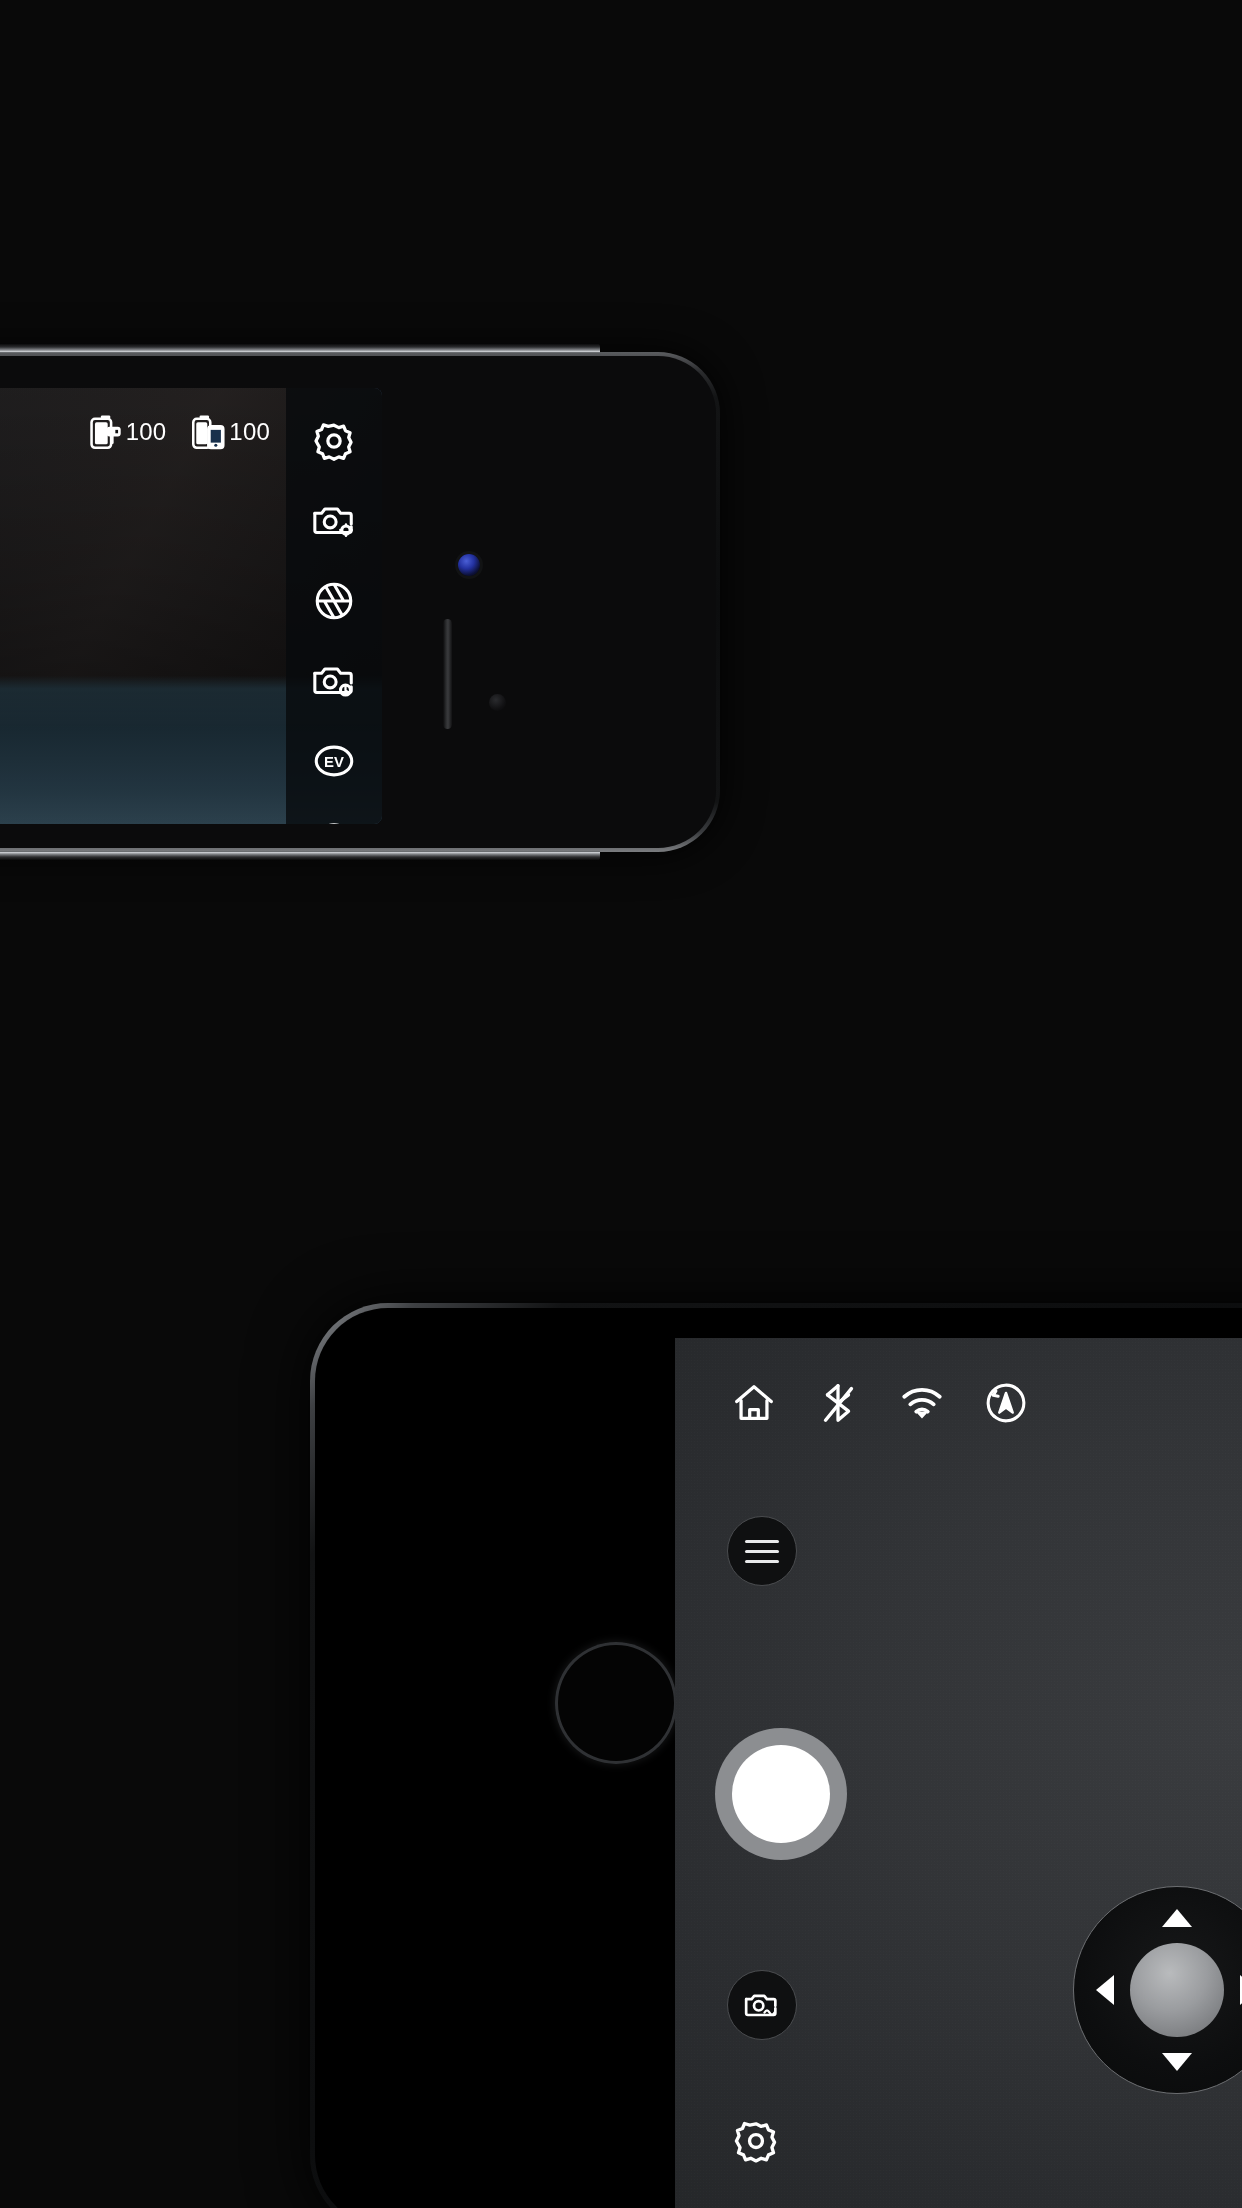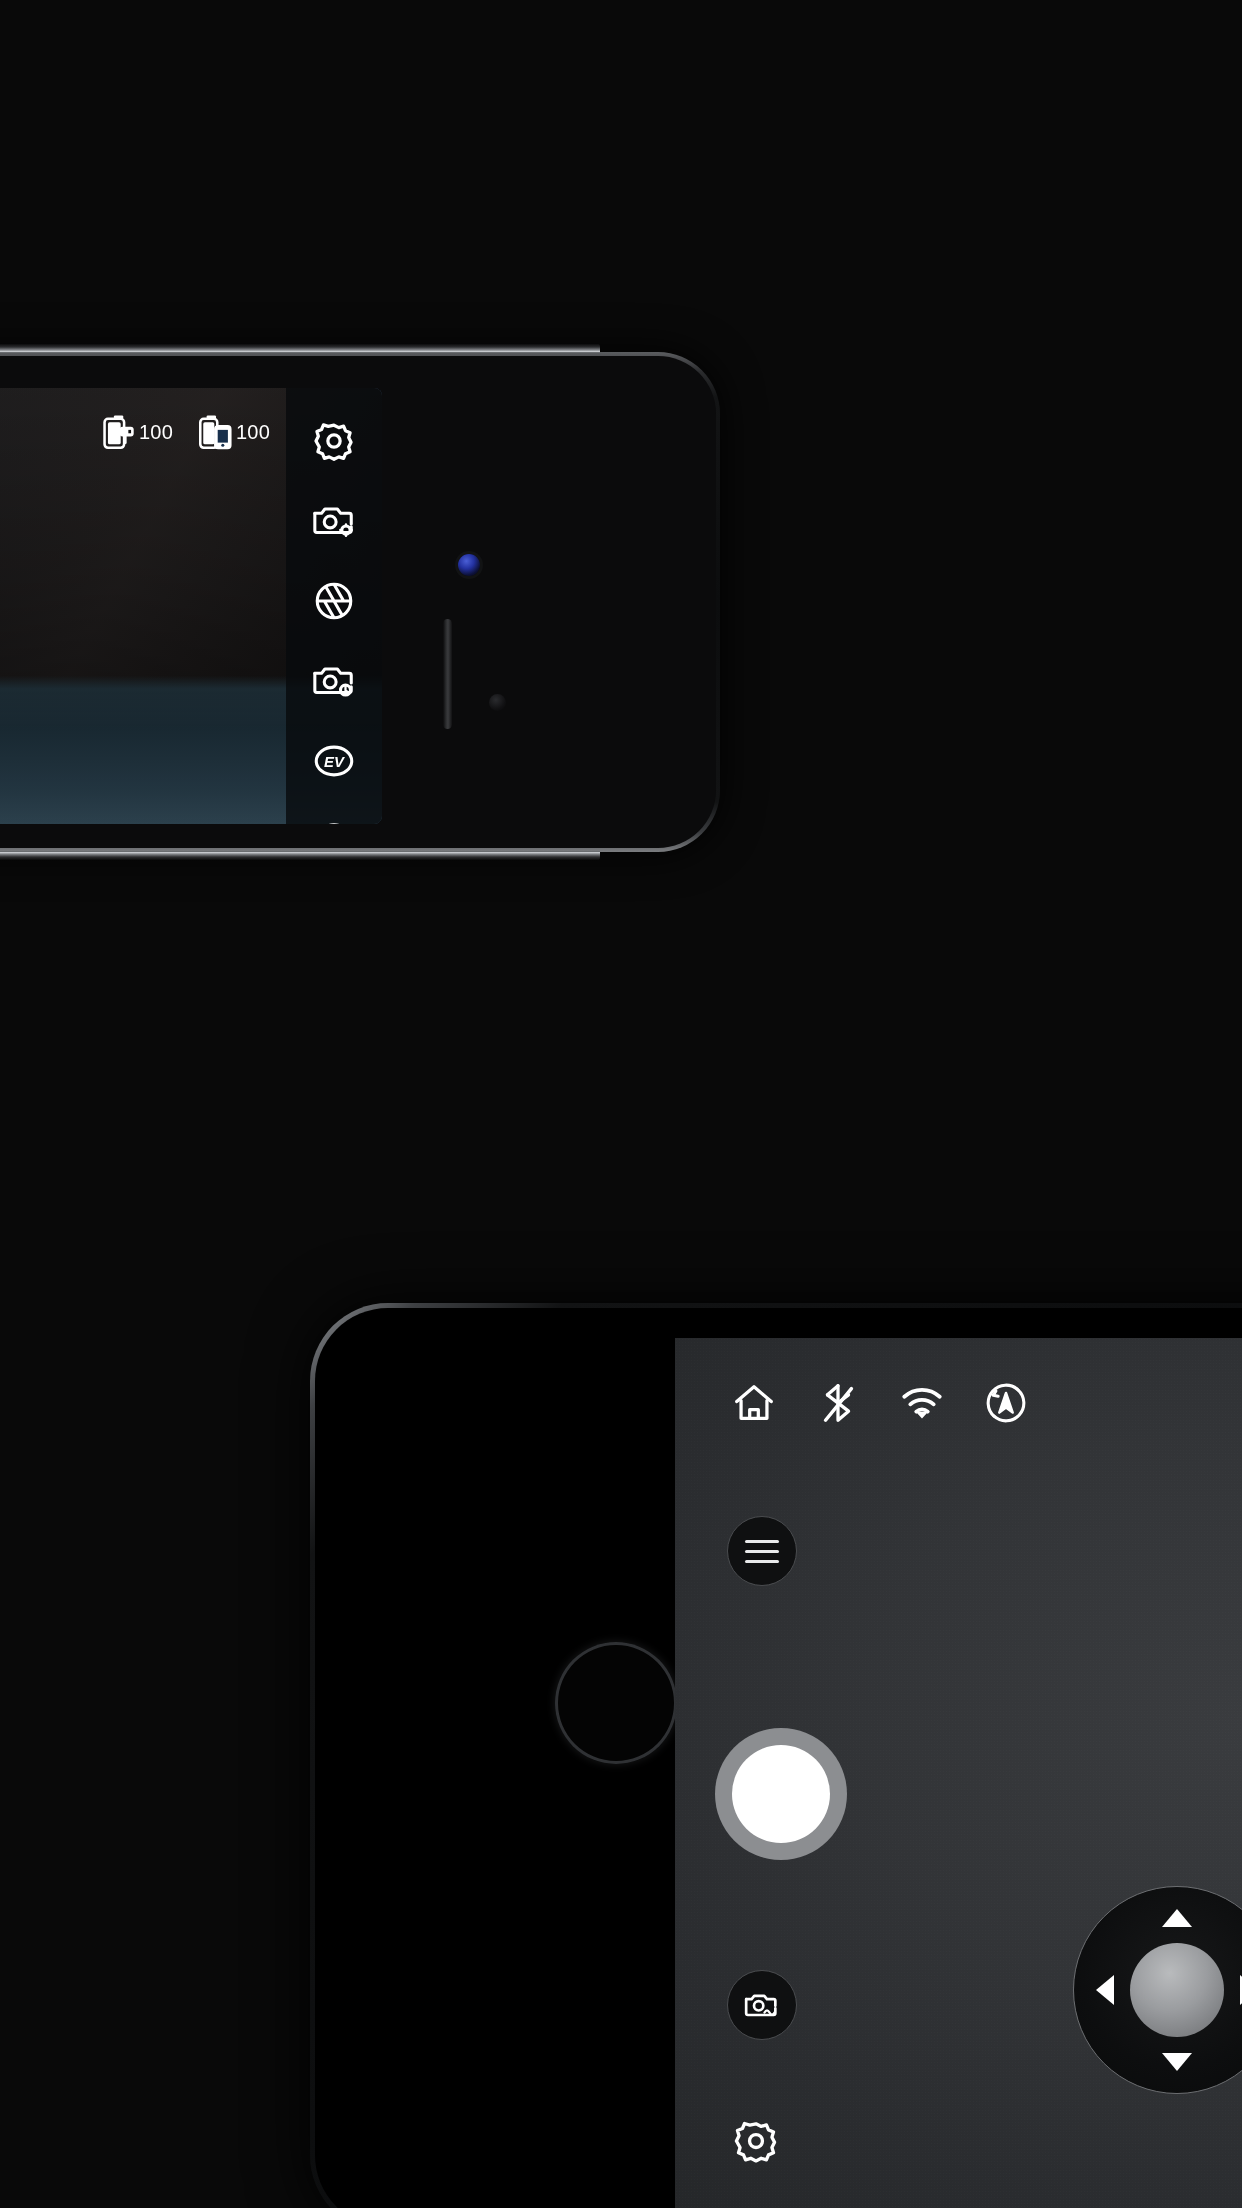--- a/index.html
+++ b/index.html
@@ -73,31 +73,31 @@
   
   #p1-rail{
     position:absolute; right:0; top:0; width:96px; height:100%;
     background:rgba(8,10,13,.80);
   }
   #p1-rail-icons{
     position:absolute; right:0; top:0; width:96px; height:100%;
     display:flex; flex-direction:column; align-items:center;
     justify-content:flex-start; gap:34px; padding-top:30px;
   }
-  .rail-ico{ width:46px; height:46px; display:block;font-style:italic; }
+  .rail-ico{ width:46px; height:46px; display:block; }
   .rail-ico svg{ width:100%; height:100%; display:block; }
 
   
   #p1-status{
     position:absolute; top:26px; right:112px;
     display:flex; align-items:center; gap:26px;
   }
   .bat-grp{ display:flex; align-items:center; gap:3px; }
   .bat-grp svg{ width:34px; height:36px; display:block; }
-  .bat-val{ color:#fff; font-size:20px; font-weight:400; letter-spacing:.2px; }
+  .bat-val{ color:#fff; font-size:24px; font-weight:400; letter-spacing:.2px; }
 
   
   #p1-cam{
     position:absolute; left:894px; top:198px; width:22px; height:22px;
     border-radius:50%;
     background:radial-gradient(circle at 38% 32%, #4a5fd6 0%, #2331a0 38%, #0d1138 70%, #05060f 100%);
     box-shadow:0 0 0 3px #121314;
   }
   #p1-speaker{
     position:absolute; left:879px; top:263px; width:9px; height:110px;

